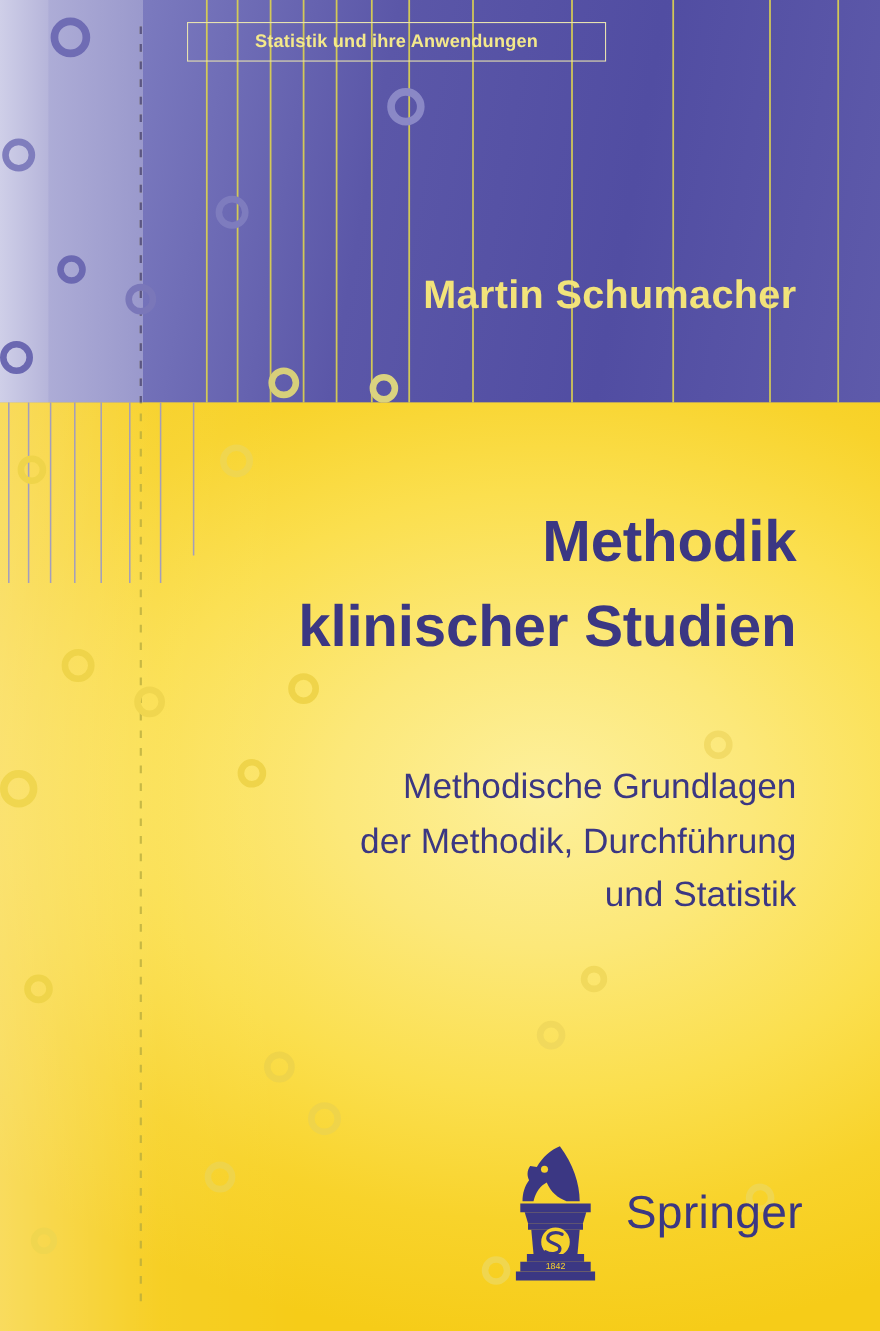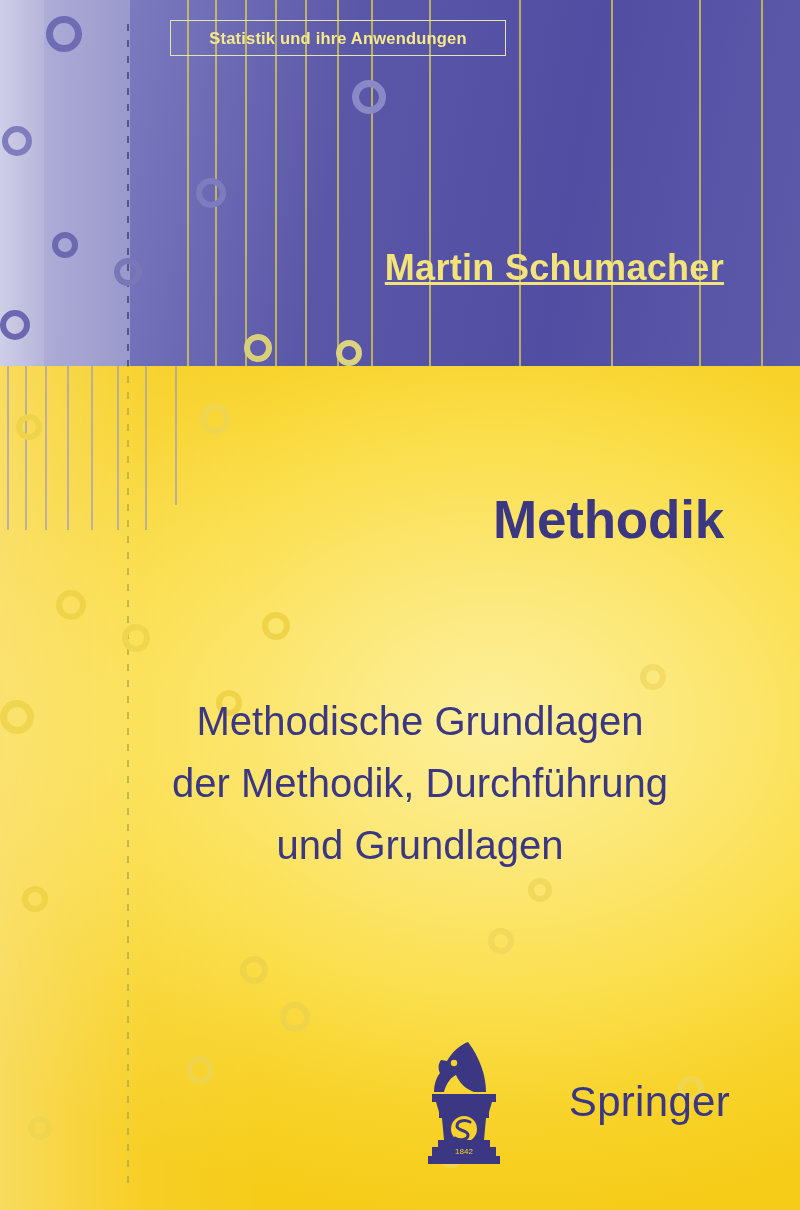--- a/index.html
+++ b/index.html
@@ -64,21 +64,21 @@
   .ring {
     position: absolute;
     border-radius: 50%;
     box-sizing: border-box;
   }
 
   
   .series-banner {
     position: absolute;
     left: 170px; top: 20px;
-    width: 336px; height: 36px;
+    width: 381px; height: 36px;
     border: 1px solid #e7e2b0;
     display: flex;
     align-items: center;
     justify-content: center;
     box-sizing: border-box;
   }
   .series-banner span {
     color: #f4e98b;
     font-size: 16.5px;
     font-weight: bold;
@@ -89,63 +89,60 @@
   
   .authors {
     position: absolute;
     right: 76px; top: 243px;
     text-align: right;
     color: #f2e37a;
     font-size: 36px;
     font-weight: bold;
     line-height: 1.38;
     letter-spacing: .3px;
-    text-decoration: underline;
   }
 
   
   .title {
     position: absolute;
     right: 76px; top: 455px;
     width: 640px;
     text-align: right;
     color: #3b3783;
     font-size: 53px;
     font-weight: bold;
     line-height: 1.45;
     letter-spacing: -0.2px;
-    margin-top: 27px;
   }
 
   
   .subtitle {
     position: absolute;
-    right: 60px; top: 690px;
+    right: 76px; top: 690px;
     width: 640px;
-    text-align: center;
+    text-align: right;
     color: #3b3783;
-    font-size: 40px;
+    font-size: 32px;
     font-weight: normal;
     line-height: 1.55;
   }
 
   
   .publisher {
     position: absolute;
     right: 70px; bottom: 42px;
     display: flex;
     align-items: center;
     gap: 16px;
   }
   .publisher-name {
     color: #3b3783;
     font-size: 42px;
     font-weight: normal;
     letter-spacing: .3px;
-    margin-left: 41px;
   }
   .springer-logo { display:block; }
 </style>
 </head>
 <body>
 
 <div class="cover">
 
   <div class="band-purple"></div>
   <div class="left-light"></div>
@@ -212,26 +209,27 @@
   <div class="series-banner">
     <span>Statistik und ihre Anwendungen</span>
   </div>
 
   <div class="authors">
     <div>Martin Schumacher</div>
   </div>
 
   <div class="title">
     <div>Methodik</div>
+    <div>klinischer Studien</div>
   </div>
 
   <div class="subtitle">
     <div>Methodische Grundlagen</div>
     <div>der Methodik, Durchführung</div>
-    <div>und Grundlagen</div>
+    <div>und Statistik</div>
   </div>
 
   <div class="publisher">
     <svg class="springer-logo" width="96" height="132" viewBox="0 0 96 132">
       <g fill="#3b3783">
 
         <path d="M52 6 C44 9 36 16 31 25 L25 24 C22 28 22 33 24 37 C20 42 18 49 18 56 L28 56 C30 48 34 42 40 39 C44 48 50 53 58 56 L70 56 C70 40 64 22 52 6 Z"></path>
         <circle cx="38" cy="27" r="3.2" fill="#f6d22c"></circle>
 
         <path d="M16 58 h64 v8 h-64 z"></path>

